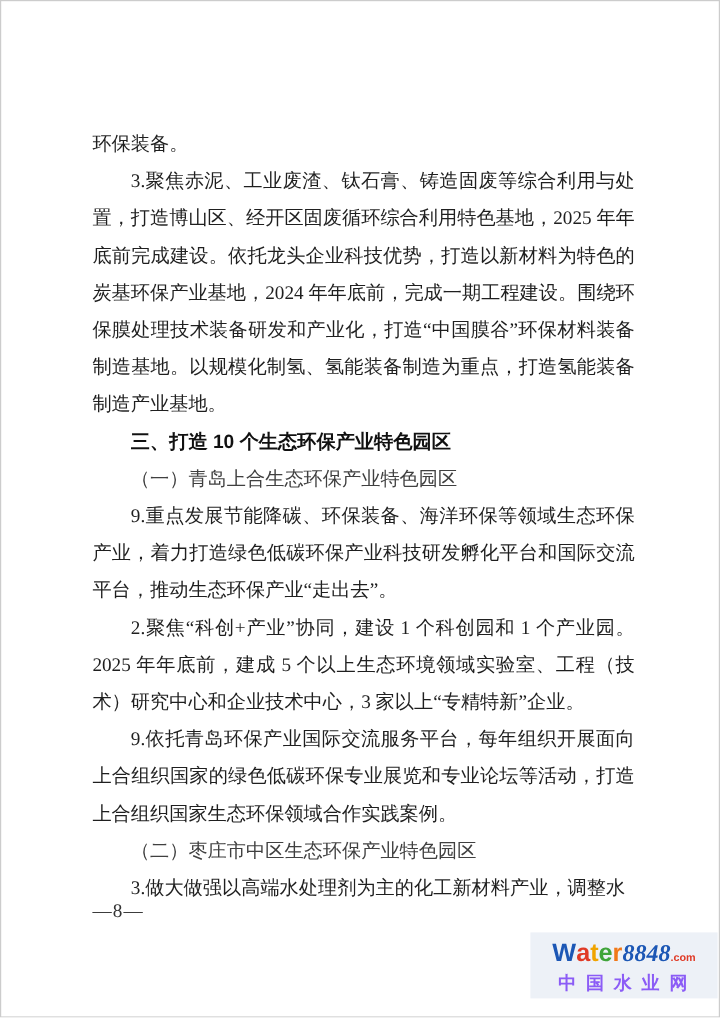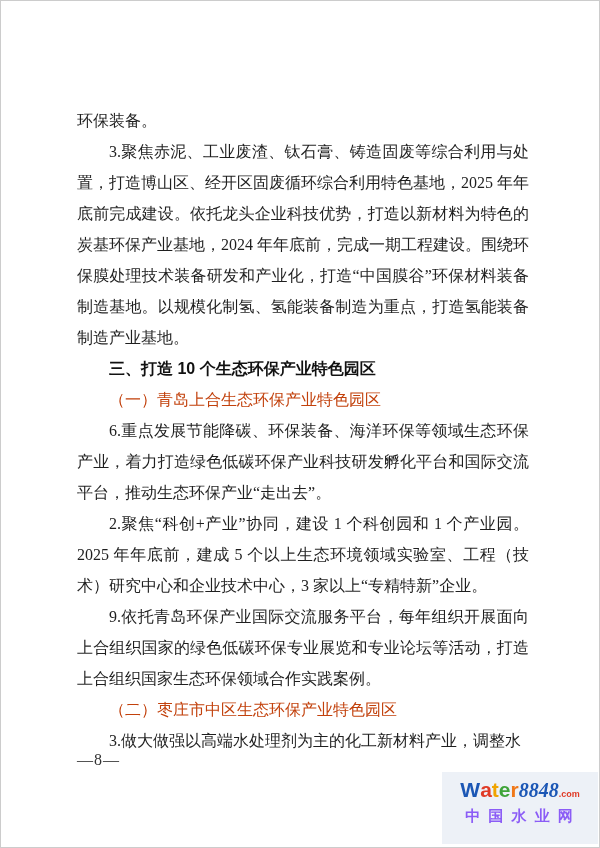--- a/index.html
+++ b/index.html
@@ -23,36 +23,36 @@
     line-height: 31px;
     text-align: justify;
   }
   .para { margin: 0; text-indent: 2em; }
   .para.no-indent { text-indent: 0; }
   .para.heading {
     font-family: "Liberation Sans", "DejaVu Sans", sans-serif;
     font-weight: bold;
     color: #111111;
   }
-  .para.subheading { color: #c2410c; }
+  .para.subheading { color: #404040; }
   .page-number {
     position: absolute;
     left: 76px;
     top: 750px;
     font-size: 16px;
     letter-spacing: 1px;
     color: #333333;
     font-family: "Liberation Serif", "DejaVu Serif", serif;
   }
   .watermark {
     position: absolute;
     right: 1px;
-    bottom: 3px;
+    bottom: 15px;
     width: 156px;
-    height: 72px;
+    height: 55px;
     background: #edf1f7;
     text-align: center;
     box-sizing: border-box;
     padding-top: 6px;
   }
   .brand-line {
     font-family: "Liberation Sans", "DejaVu Sans", sans-serif;
     font-weight: bold;
     font-size: 21px;
     line-height: 24px;
@@ -82,21 +82,21 @@
 </head>
 <body>
 
 <div class="page">
 
   <div class="content">
     <p class="para no-indent">环保装备。</p>
     <p class="para">3.聚焦赤泥、工业废渣、钛石膏、铸造固废等综合利用与处置，打造博山区、经开区固废循环综合利用特色基地，2025 年年底前完成建设。依托龙头企业科技优势，打造以新材料为特色的炭基环保产业基地，2024 年年底前，完成一期工程建设。围绕环保膜处理技术装备研发和产业化，打造“中国膜谷”环保材料装备制造基地。以规模化制氢、氢能装备制造为重点，打造氢能装备制造产业基地。</p>
     <p class="para heading">三、打造 10 个生态环保产业特色园区</p>
     <p class="para subheading">（一）青岛上合生态环保产业特色园区</p>
-    <p class="para">6.重点发展节能降碳、环保装备、海洋环保等领域生态环保产业，着力打造绿色低碳环保产业科技研发孵化平台和国际交流平台，推动生态环保产业“走出去”。</p>
+    <p class="para">9.重点发展节能降碳、环保装备、海洋环保等领域生态环保产业，着力打造绿色低碳环保产业科技研发孵化平台和国际交流平台，推动生态环保产业“走出去”。</p>
     <p class="para">2.聚焦“科创+产业”协同，建设 1 个科创园和 1 个产业园。2025 年年底前，建成 5 个以上生态环境领域实验室、工程（技术）研究中心和企业技术中心，3 家以上“专精特新”企业。</p>
     <p class="para">9.依托青岛环保产业国际交流服务平台，每年组织开展面向上合组织国家的绿色低碳环保专业展览和专业论坛等活动，打造上合组织国家生态环保领域合作实践案例。</p>
     <p class="para subheading">（二）枣庄市中区生态环保产业特色园区</p>
     <p class="para">3.做大做强以高端水处理剂为主的化工新材料产业，调整水</p>
   </div>
 
   <div class="page-number">—8—</div>
 
   <div class="watermark">
     <div class="brand-line">

